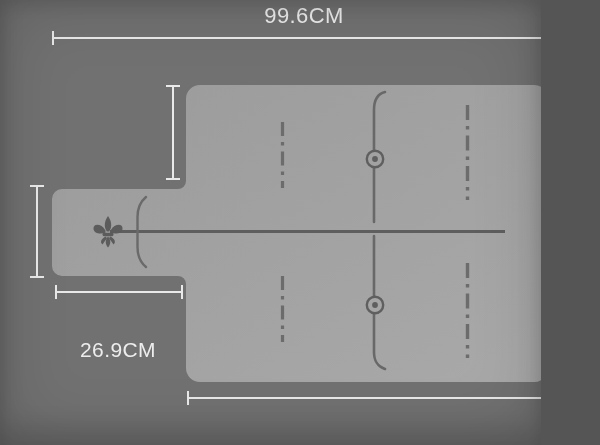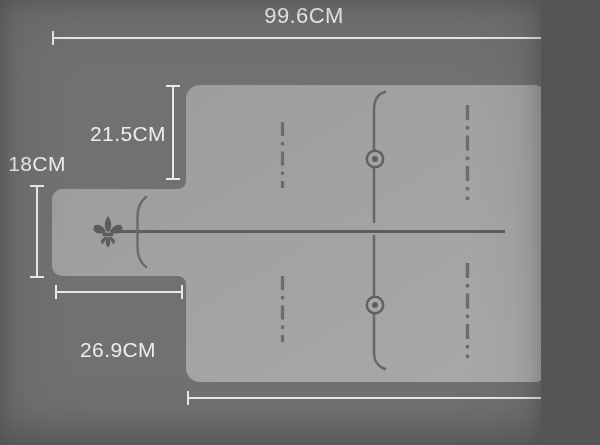--- a/index.html
+++ b/index.html
@@ -83,18 +83,16 @@
   </svg>
 
   <div class="dim-h" style="left:52px;  top:37px;  width:496px;"></div>
   <div class="dim-v" style="left:562px; top:85px;  height:300px;"></div>
   <div class="dim-v" style="left:172px; top:85px;  height:95px;"></div>
   <div class="dim-v" style="left:36px;  top:185px; height:93px;"></div>
   <div class="dim-h" style="left:55px;  top:291px; width:128px;"></div>
   <div class="dim-h" style="left:187px; top:397px; width:361px;"></div>
 
   <div class="dim-label big" style="left:304px; top:4px;">99.6CM</div>
-  <div class="dim-label" style="left:128px; top:122px;">21.5CM</div>
-  <div class="dim-label" style="left:37px;  top:152px;">18CM</div>
   <div class="dim-label" style="left:118px; top:302px;margin-top:36px;">26.9CM</div>
 
   <div class="vignette"></div>
 </div>
 
 </body></html>

